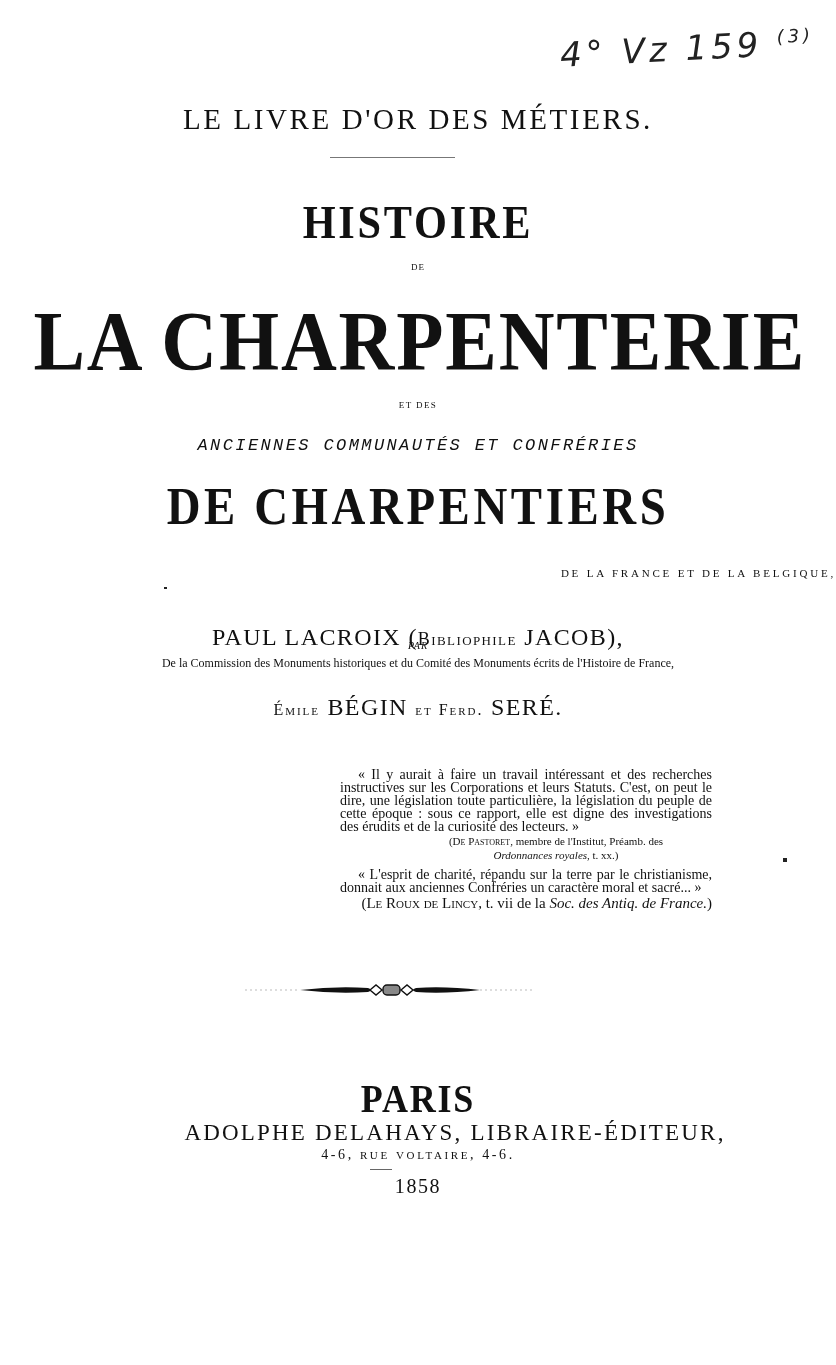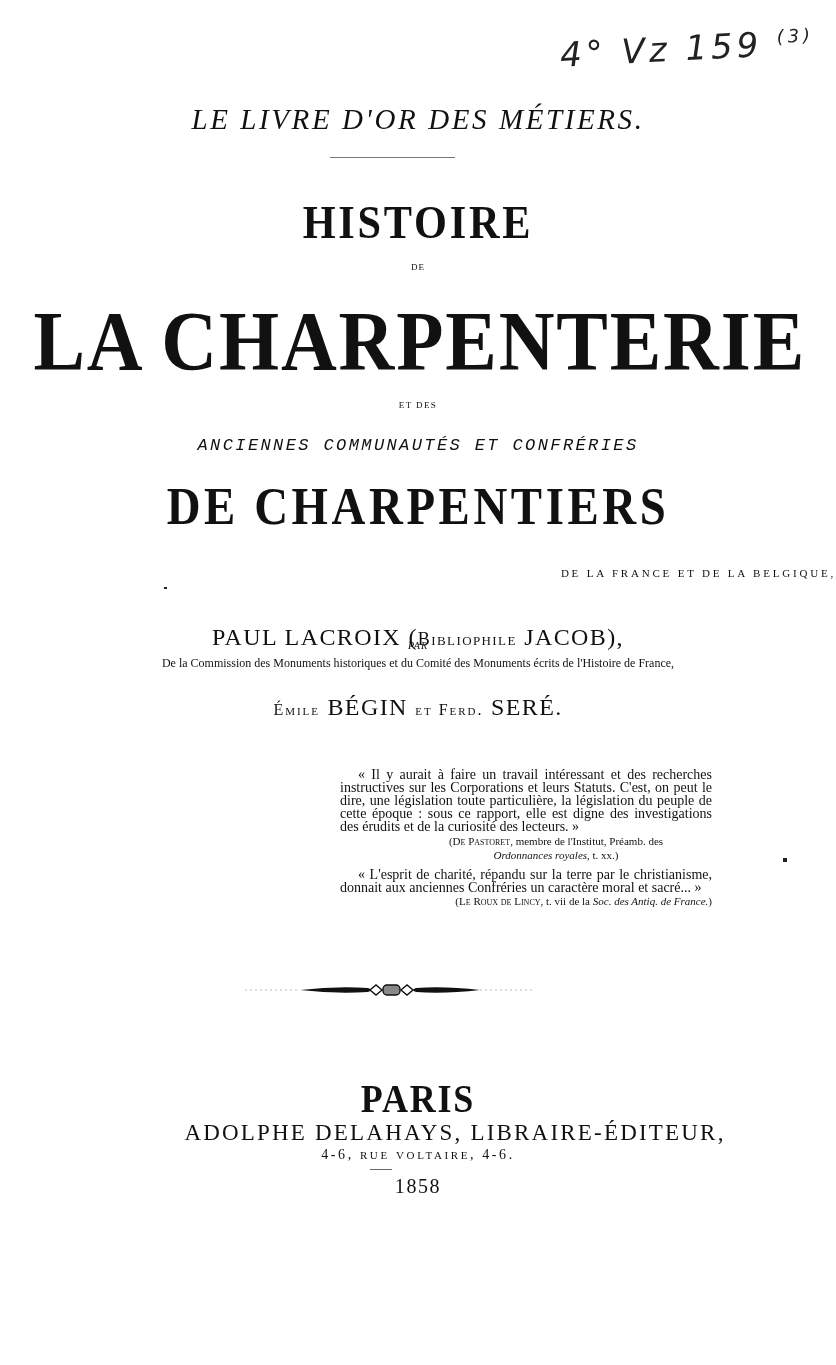--- a/index.html
+++ b/index.html
@@ -1,40 +1,40 @@
 <!DOCTYPE html>
 <html><head>
 <meta charset="utf-8">
 <style>
   html, body { margin: 0; padding: 0; background: #ffffff; }
   body { width: 836px; height: 1365px; position: relative; overflow: hidden; color: #111; font-family: "Liberation Serif", "DejaVu Serif", serif; }
   .abs { position: absolute; }
   .center { left: 0; width: 836px; text-align: center; white-space: nowrap; }
   .shelfmark { left: 560px; top: 28px; font-family: "DejaVu Sans", sans-serif; font-style: italic; font-size: 34px; font-weight: 300; color: #222; letter-spacing: 4px; transform: rotate(-3deg); }
   .shelfmark sup { font-size: 18px; }
-  .series { top: 103px; font-size: 29px; letter-spacing: 2.6px; font-style: italic; }
+  .series { top: 103px; font-size: 29px; letter-spacing: 2.6px; }
   .rule-short { top: 157px; left: 330px; width: 125px; height: 1px; background: #777; }
   .histoire { top: 196px; font-size: 46px; font-weight: bold; letter-spacing: 3px; transform: scaleX(0.92); }
   .de-small { top: 262px; font-size: 9px; letter-spacing: 1px; }
   .charpenterie { top: 300px; font-size: 84px; font-weight: bold; letter-spacing: 2px; transform: scaleX(0.92); line-height: 84px; }
   .etdes { top: 400px; font-size: 9px; letter-spacing: 1.4px; }
   .anciennes { top: 436px; font-size: 17px; font-style: italic; letter-spacing: 2.4px; font-family: Liberation Mono, monospace; }
   .decharp { top: 477px; font-size: 52px; font-weight: bold; letter-spacing: 4px; transform: scaleX(0.9); }
   .france { top: 567px; font-size: 11px; letter-spacing: 2.8px; text-align: right; }
   .par { top: 640px; font-size: 10px; font-style: italic; letter-spacing: 1px; }
   .author { top: 624px; font-size: 24px; letter-spacing: 1.4px; }
   .author .sc { font-size: 18px; }
   .commission { top: 656px; font-size: 12px; }
   .coauthors { top: 694px; font-size: 24px; letter-spacing: 1.4px; }
   .coauthors .sc { font-size: 16px; letter-spacing: 2px; }
   .epigraph { left: 340px; width: 372px; font-size: 14px; line-height: 13px; text-align: justify; }
   .ep1 { top: 768px; text-indent: 18px; }
   .src1 { top: 834px; left: 400px; width: 312px; font-size: 11px; line-height: 14px; text-align: center; }
   .ep2 { top: 868px; text-indent: 18px; }
-  .src2 { top: 895px; left: 340px; width: 372px; font-size: 11px; text-align: right; }
+  .src2 { top: 895px; left: 340px; width: 372px; font-size: 15px; text-align: right; }
   .sc-sm { font-variant: small-caps; }
   .ornament { top: 982px; left: 240px; width: 300px; height: 16px; }
   .paris { top: 1075px; font-size: 40px; font-weight: bold; letter-spacing: 2px; transform: scaleX(0.9); }
   .publisher { top: 1120px; font-size: 23px; letter-spacing: 2.2px; padding-left: 37px; }
   .address { top: 1146px; font-size: 14px; letter-spacing: 2.6px; }
   .address .sc { font-size: 15px; }
   .rule-tiny { top: 1169px; left: 370px; width: 22px; height: 1px; background: #666; }
   .year { top: 1175px; font-size: 20px; letter-spacing: 1.6px; }
   .speck { background: #222; }
 </style>

